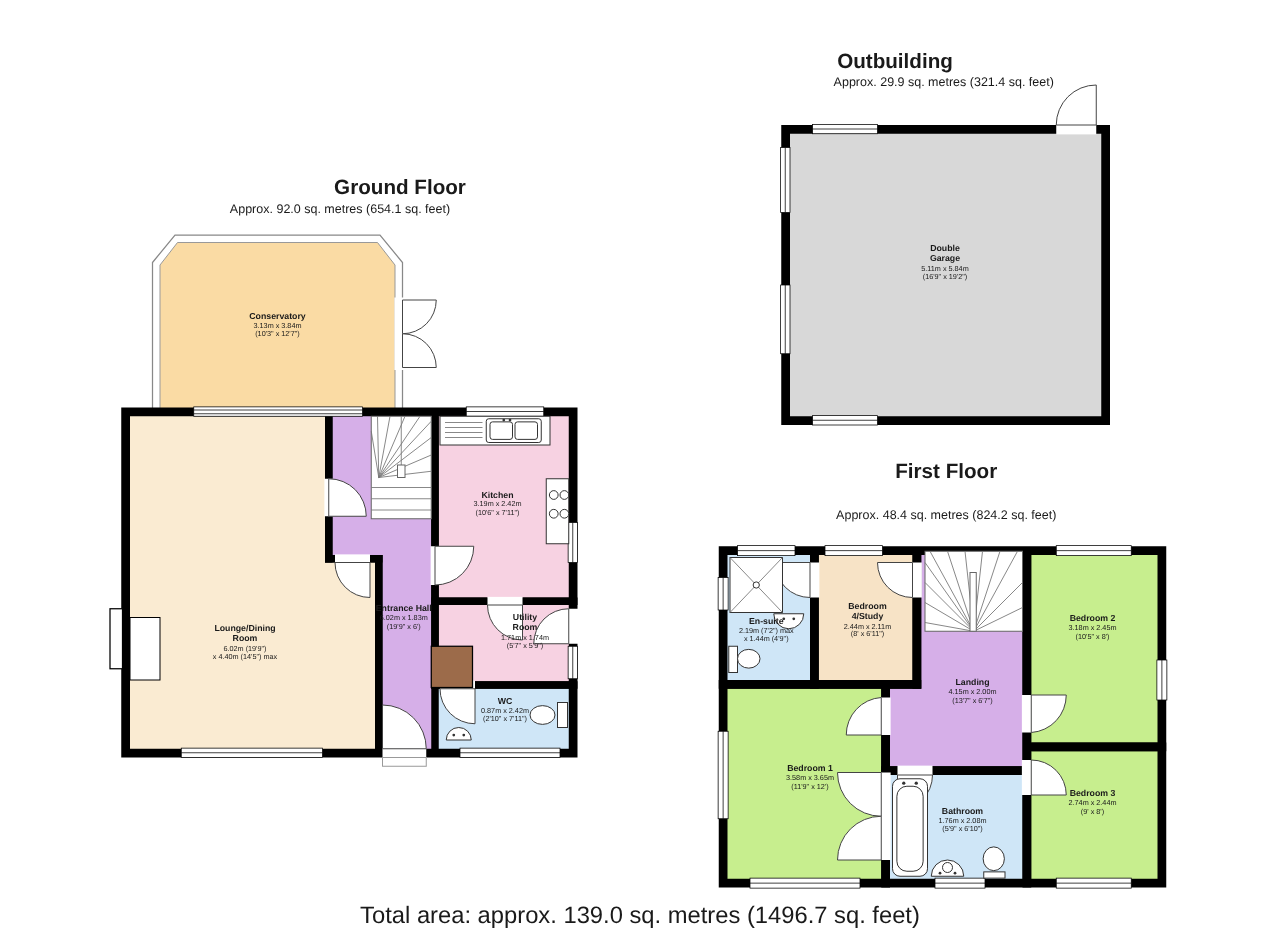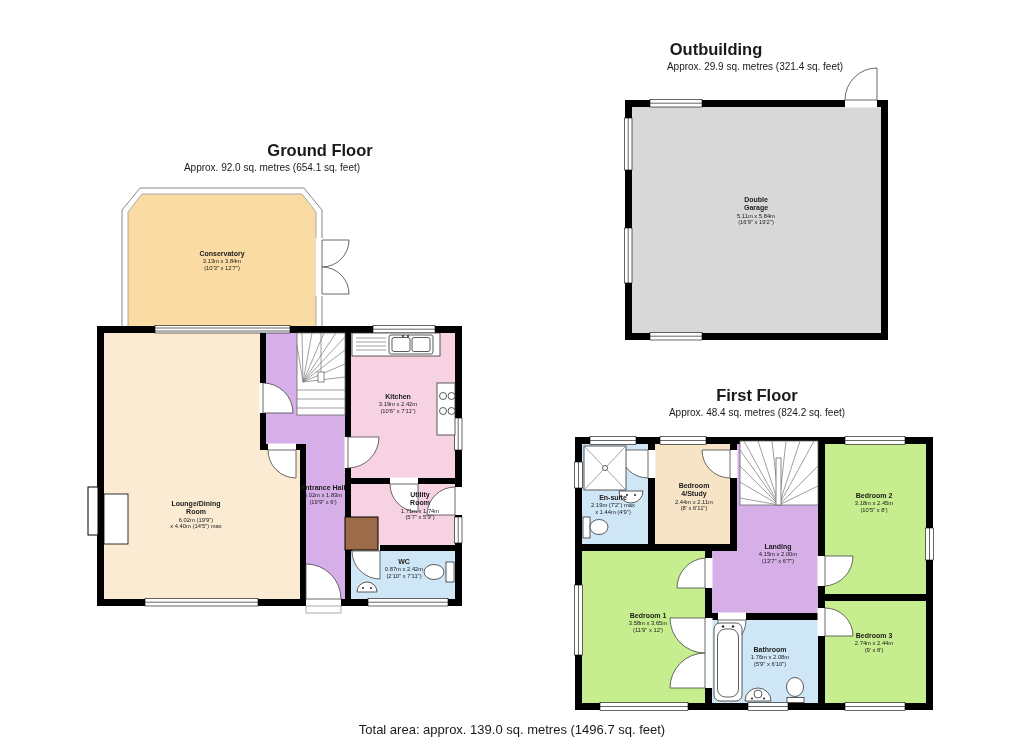--- a/index.html
+++ b/index.html
@@ -2,21 +2,21 @@
 <html><head>
 <meta charset="utf-8">
 <style>
   html,body{margin:0;padding:0;background:#fff;}
   body{width:1024px;height:745px;position:relative;overflow:hidden;
        font-family:"Liberation Sans", sans-serif;color:#1a1a1a;}
   .canvas{position:absolute;inset:0;}
   svg{position:absolute;left:0;top:0;}
   .plan-title{position:absolute;transform:translateX(-50%);font-size:16.5px;font-weight:bold;white-space:nowrap;}
   .plan-sub{position:absolute;transform:translateX(-50%);font-size:10px;white-space:nowrap;}
-  .footer-text{position:absolute;transform:translateX(-50%);font-size:13px;white-space:nowrap;}
+  .footer-text{position:absolute;transform:translateX(-50%);font-size:19px;white-space:nowrap;}
   .room-label{position:absolute;transform:translateX(-50%);display:flex;flex-direction:column;
               align-items:center;text-align:center;line-height:1.18;}
   .rname{font-size:7px;font-weight:bold;}
   .rdims{font-size:5.8px;white-space:nowrap;}
   .nw35{max-width:35px}.nw42{max-width:42px}.nw45{max-width:45px}.nw58{max-width:58px}
   .win rect{fill:#fff;stroke:#000;stroke-width:0.6;}
   .win line{stroke:#000;stroke-width:0.6;}
   .door path{fill:#fff;stroke:#444;stroke-width:0.8;}
   .stair rect{fill:#fff;stroke:#666;stroke-width:0.8;}
   .stair line{stroke:#777;stroke-width:0.7;}
@@ -349,21 +349,21 @@
     </g>
   </g>
 </svg>
 
 <div class="plan-title" style="left:272px;top:141px;margin-left:48px;">Ground Floor</div>
 <div class="plan-sub" style="left:272px;top:162px;">Approx. 92.0 sq. metres (654.1 sq. feet)</div>
 
 <div class="plan-title" style="left:716px;top:40px;">Outbuilding</div>
 <div class="plan-sub" style="left:755px;top:61px;">Approx. 29.9 sq. metres (321.4 sq. feet)</div>
 
-<div class="plan-title" style="left:757px;top:386px;">First Floor</div>
+<div class="plan-title" style="left:757px;top:368px;">First Floor</div>
 <div class="plan-sub" style="left:757px;top:407px;">Approx. 48.4 sq. metres (824.2 sq. feet)</div>
 
 <div class="footer-text" style="left:512px;top:722px;">Total area: approx. 139.0 sq. metres (1496.7 sq. feet)</div>
 
 <div class="room-label" style="left:222px;top:250px;">
   <span class="rname">Conservatory</span>
   <span class="rdims">3.13m x 3.84m</span>
   <span class="rdims">(10'3" x 12'7")</span>
 </div>
 

